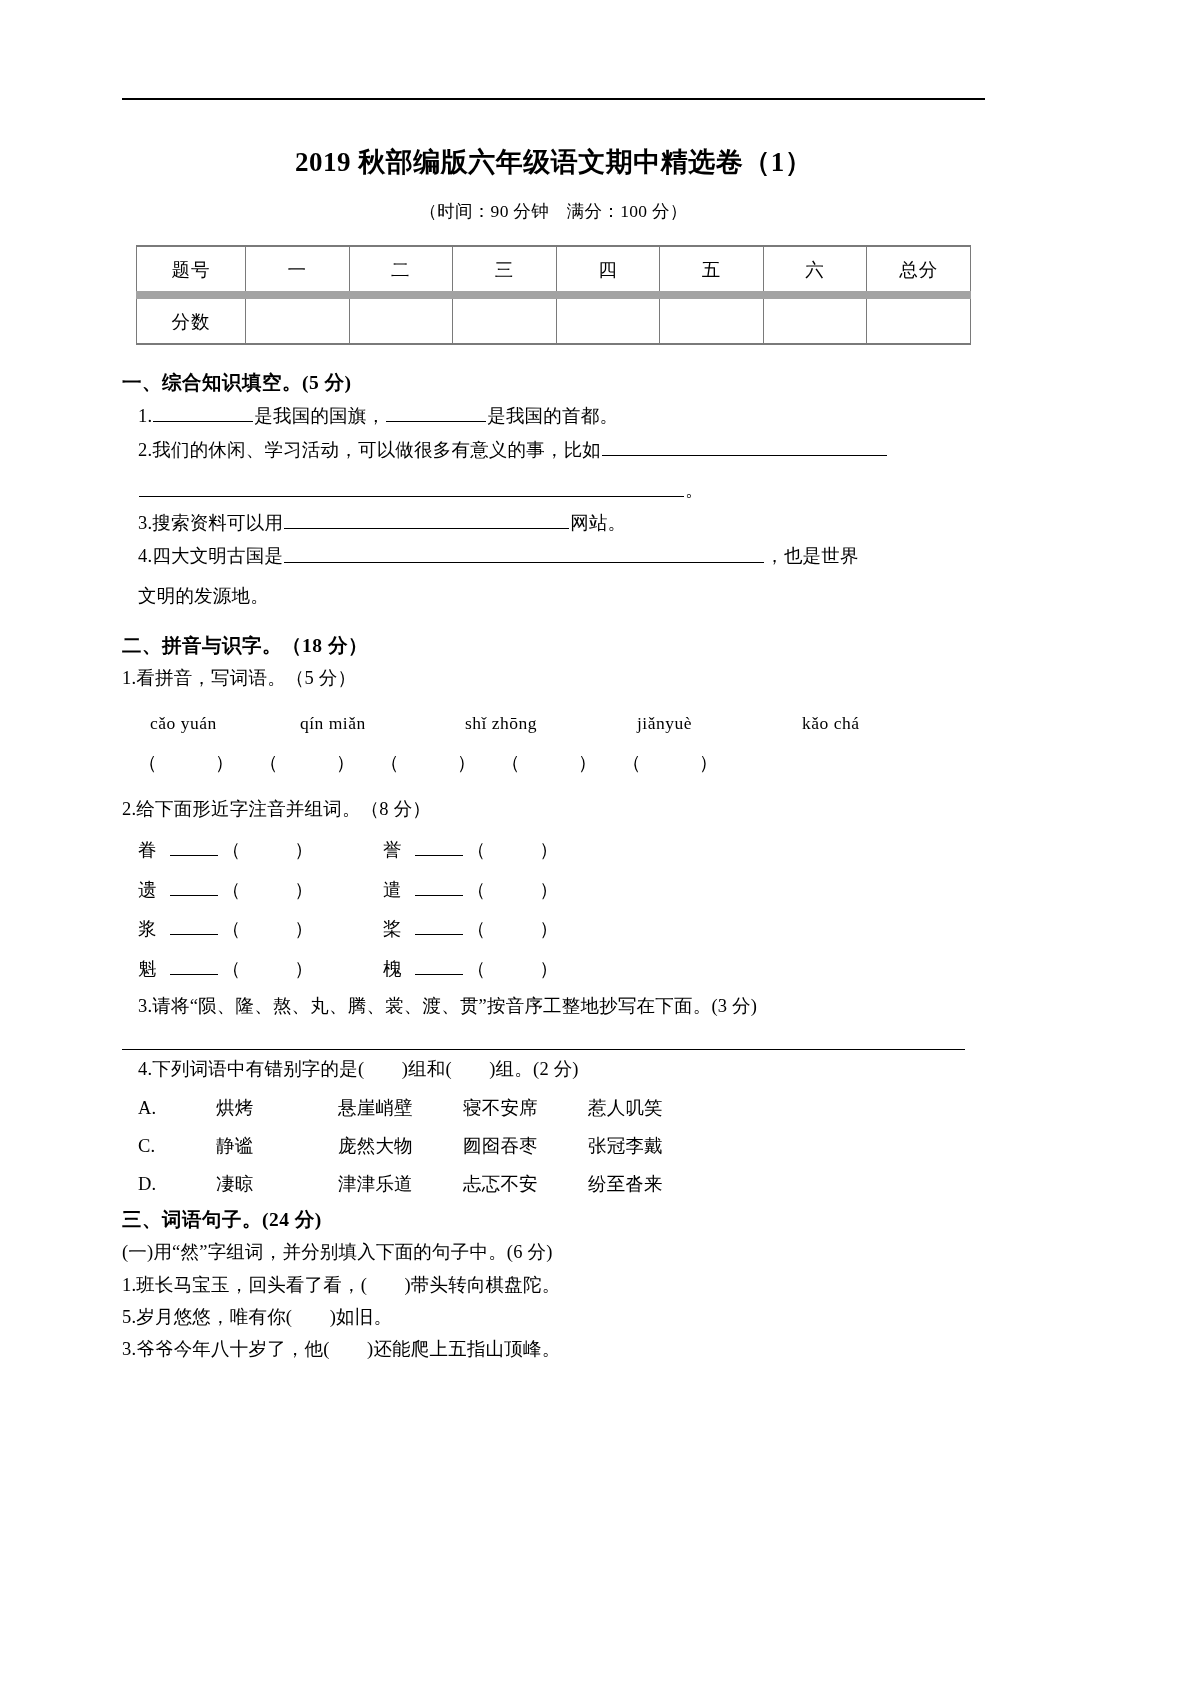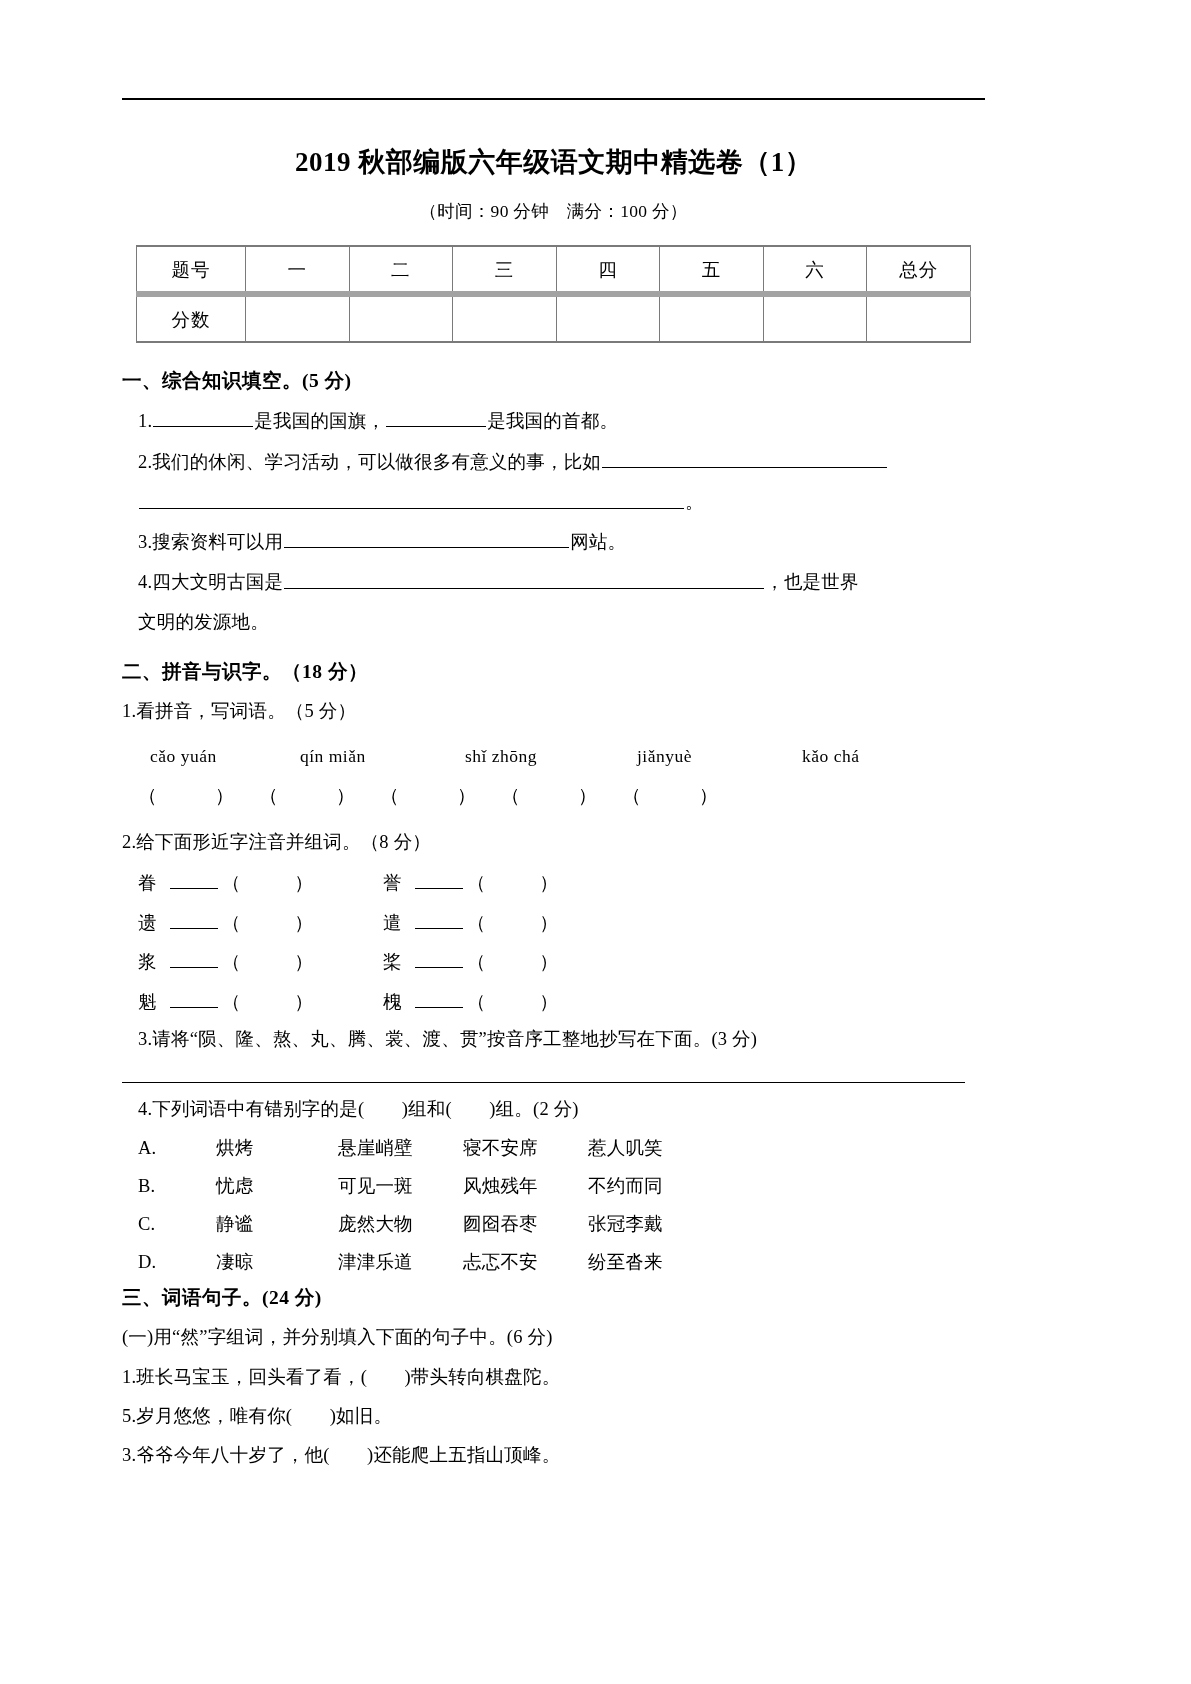--- a/index.html
+++ b/index.html
@@ -61,39 +61,39 @@
   table.score-table td {
     border: 1px solid #7a7a7a;
     height: 42px;
     text-align: center;
     vertical-align: middle;
     font-size: 18.5px;
     letter-spacing: 1px;
   }
   table.score-table tr.head td {
     border-top: 2px solid #7a7a7a;
-    border-bottom: 6px solid #a3a3a3;
+    border-bottom: 8px solid #a3a3a3;
     margin-top: 31px;
   }
   table.score-table tr.body td {
     border-bottom: 2px solid #7a7a7a;
   }
   table.score-table td.label { width: 106px; }
 
   .sec-head {
     font-size: 19.5px;
     font-weight: bold;
     margin-top: 24px;
     margin-bottom: 2px;
     letter-spacing: 0.5px;
   }
   .q {
     font-size: 18.5px;
     line-height: 1.42;
-    margin-top: 13px;
+    margin-top: 6px;
     letter-spacing: 0.2px;
     white-space: nowrap;
   }
   .q.indent { padding-left: 16px; }
   .cont-line {
     font-size: 18.5px;
     margin-top: 13px;
     padding-left: 16px;
     letter-spacing: 0.2px;
   }
@@ -305,23 +305,20 @@
 
     <div class="q indent" style="margin-top:12px;">3.请将“陨、隆、熬、丸、腾、裳、渡、贯”按音序工整地抄写在下面。(3 分)</div>
     <div class="answer-rule"></div>
 
     <div class="q indent">4.下列词语中有错别字的是(　　)组和(　　)组。(2 分)</div>
 
     <div class="opt">
       <span class="w1">A.</span><span class="w2">烘烤</span><span class="w3">悬崖峭壁</span><span class="w3">寝不安席</span><span>惹人叽笑</span>
     </div>
     <div class="opt">
-      <span class="w1">B.</span><span class="w2">忧虑</span><span class="w3">可见一斑</span><span class="w3">风烛残年</span><span>不约而同</span>
-    </div>
-    <div class="opt">
       <span class="w1">C.</span><span class="w2">静谧</span><span class="w3">庞然大物</span><span class="w3">囫囵吞枣</span><span>张冠李戴</span>
     </div>
     <div class="opt">
       <span class="w1">D.</span><span class="w2">凄晾</span><span class="w3">津津乐道</span><span class="w3">忐忑不安</span><span>纷至沓来</span>
     </div>
 
     <div class="sec-head" style="margin-top:10px;">三、词语句子。(24 分)</div>
     <div class="q">(一)用“然”字组词，并分别填入下面的句子中。(6 分)</div>
     <div class="q">1.班长马宝玉，回头看了看，(　　)带头转向棋盘陀。</div>
     <div class="q">5.岁月悠悠，唯有你(　　)如旧。</div>

